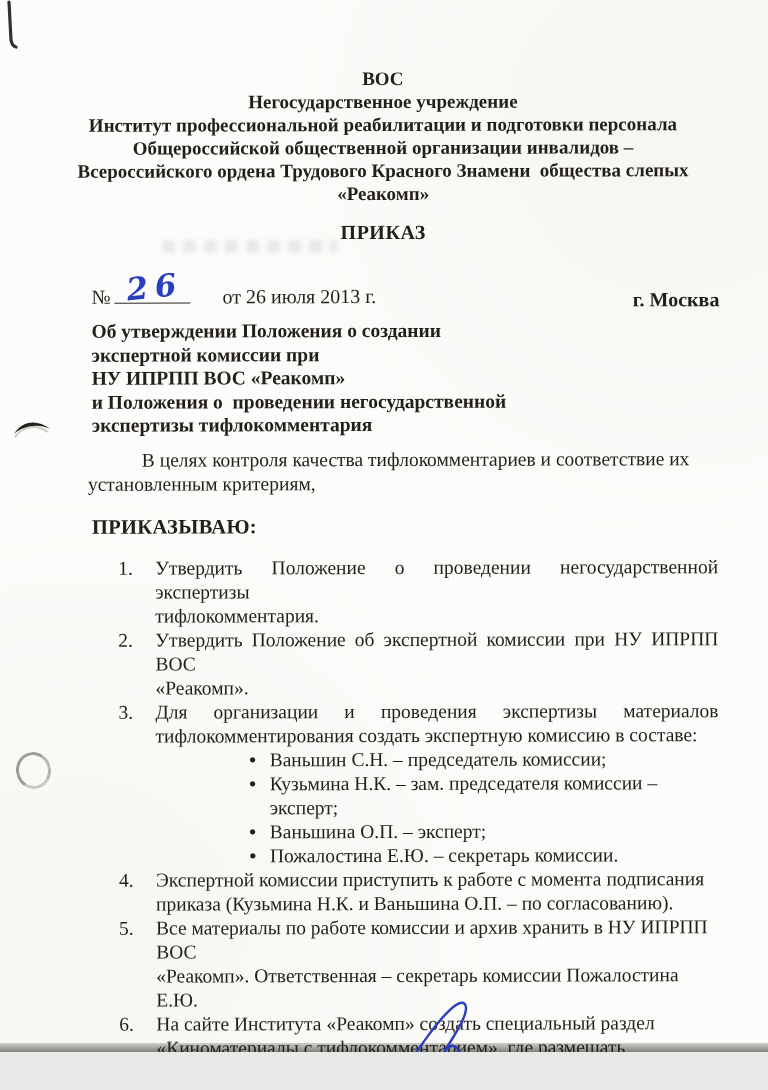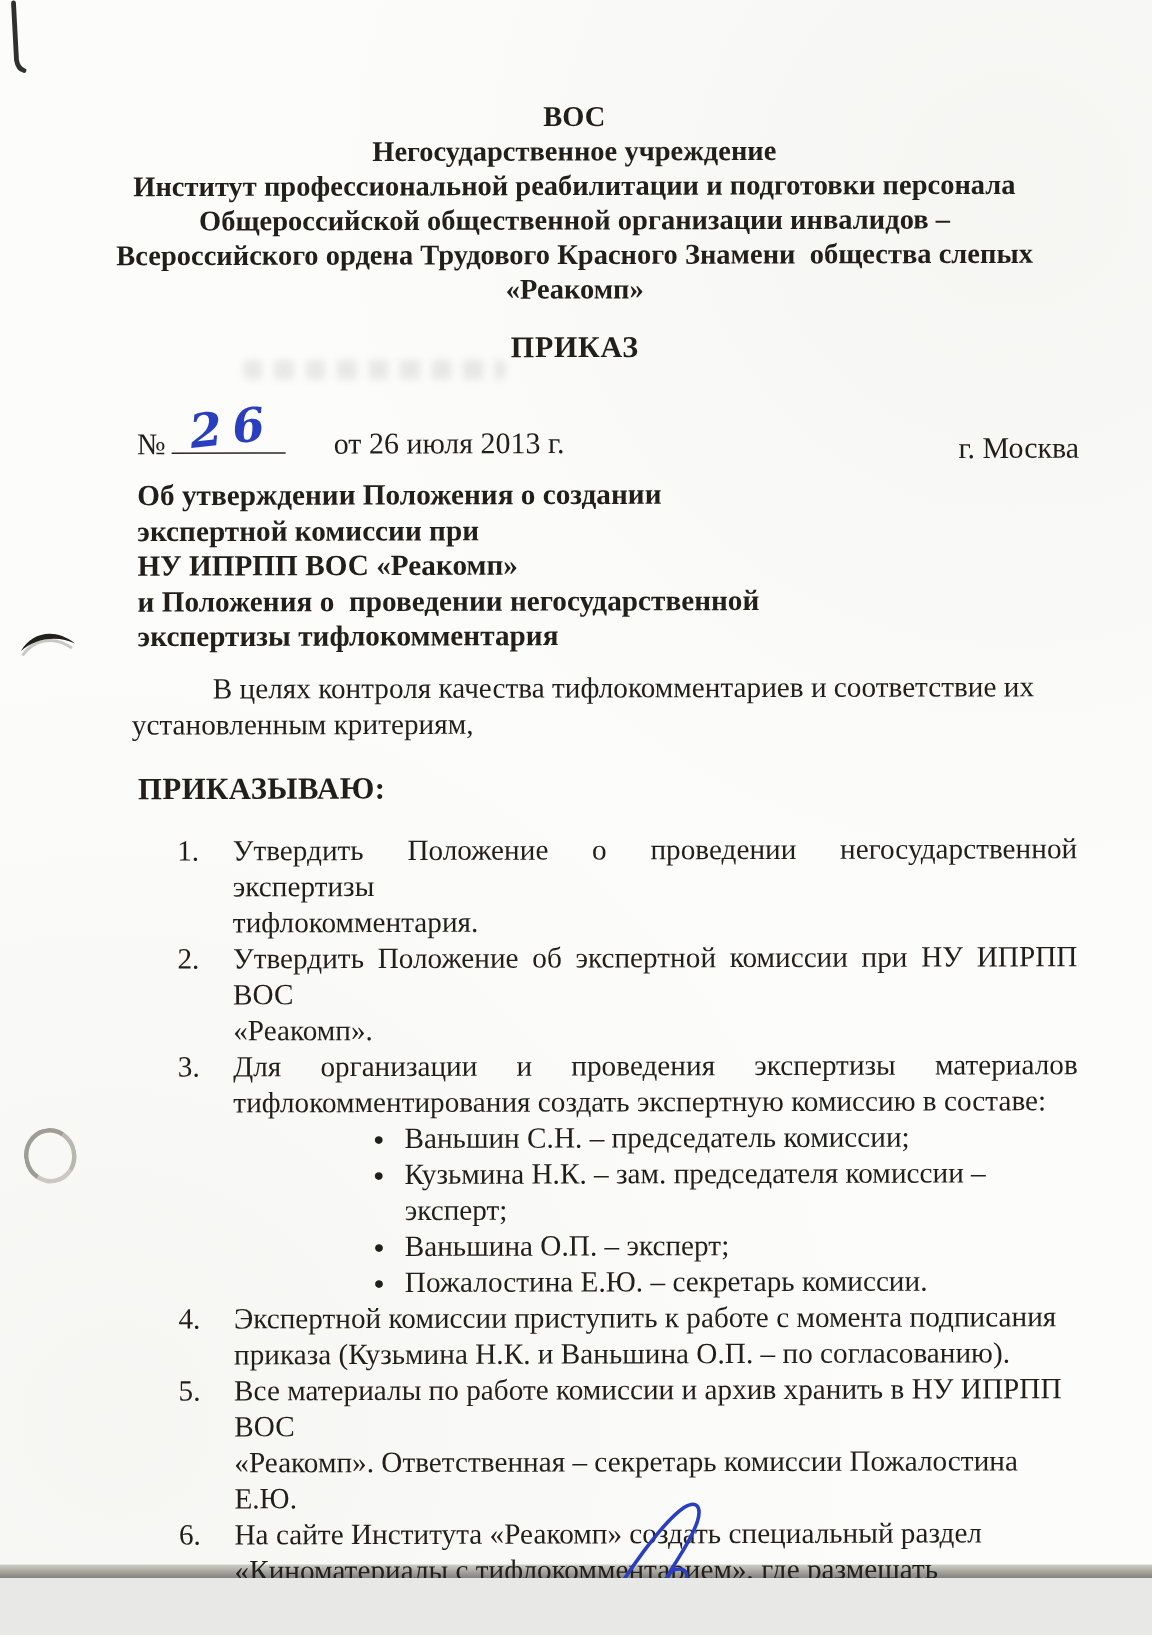--- a/index.html
+++ b/index.html
@@ -28,21 +28,21 @@
     display:flex;align-items:baseline;}
   .num-prefix{flex:none;}
   .num-blank{flex:none;position:relative;display:inline-block;width:76px;
     margin:0 9px 0 4px;border-bottom:1.6px solid #2a2622;height:20px;}
   .handwritten{
     position:absolute;left:12px;top:-14px;
     color:#2a3ec0;font-size:31px;font-style:italic;font-weight:bold;
     letter-spacing:7px;transform:rotate(-6deg);
     font-family:"DejaVu Serif",serif;}
   .date-text{flex:none;margin-left:23px;}
-  .city{margin-left:auto;font-weight:normal;position:relative;top:4px;margin-top:28px;}
+  .city{margin-left:auto;font-weight:bold;position:relative;top:4px;margin-top:28px;}
   
   .subject{margin:34px 40px 0 92px;font-weight:bold;
     font-size:19.5px;line-height:23.5px;}
   .subject .ln{display:block;white-space:pre-wrap;}
   
   .preamble{margin:11px 50px 0 88px;font-size:19.5px;line-height:24px;}
   .preamble .ln{display:block;white-space:pre-wrap;}
   .preamble .indent{text-indent:54px;}
   
   .directive{margin:17px 0 0 92px;font-weight:bold;font-size:20.5px;

